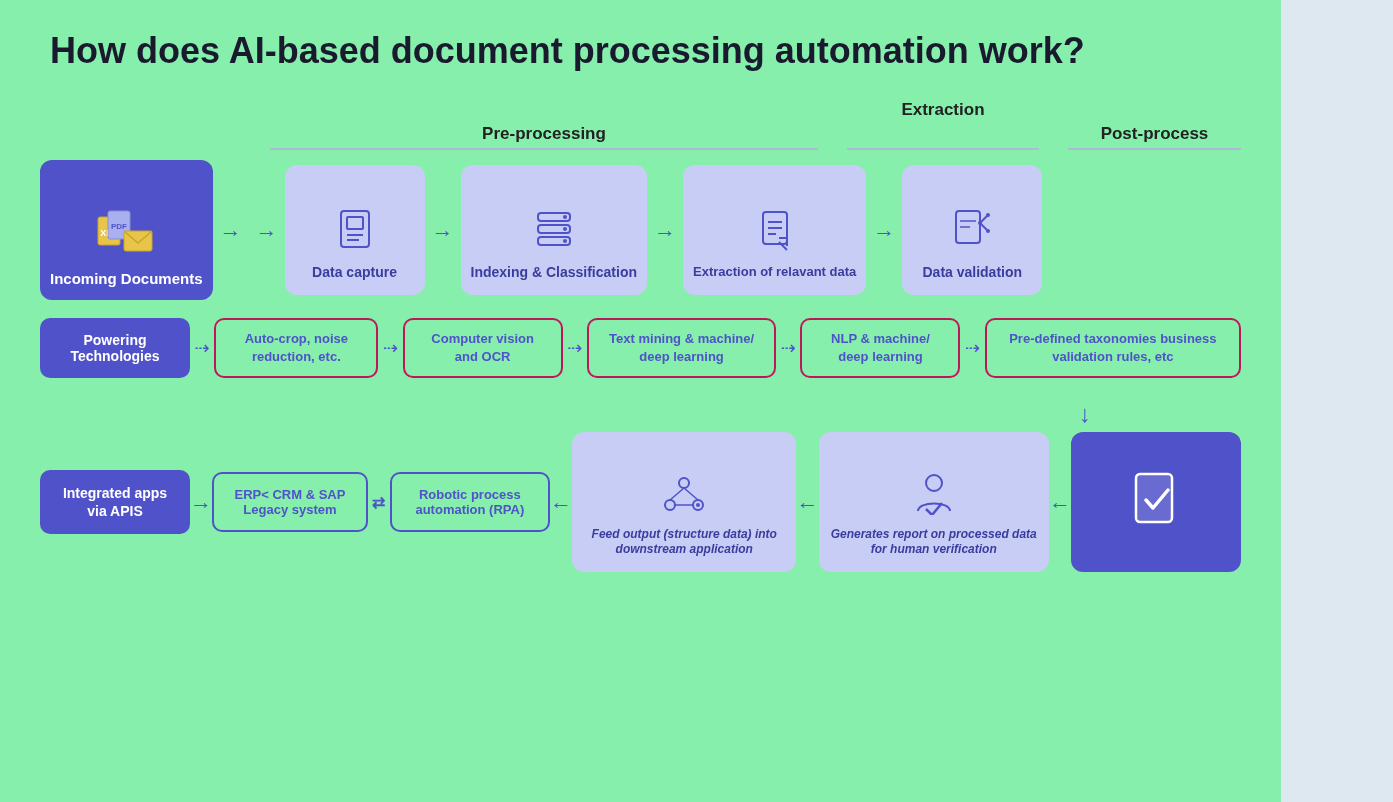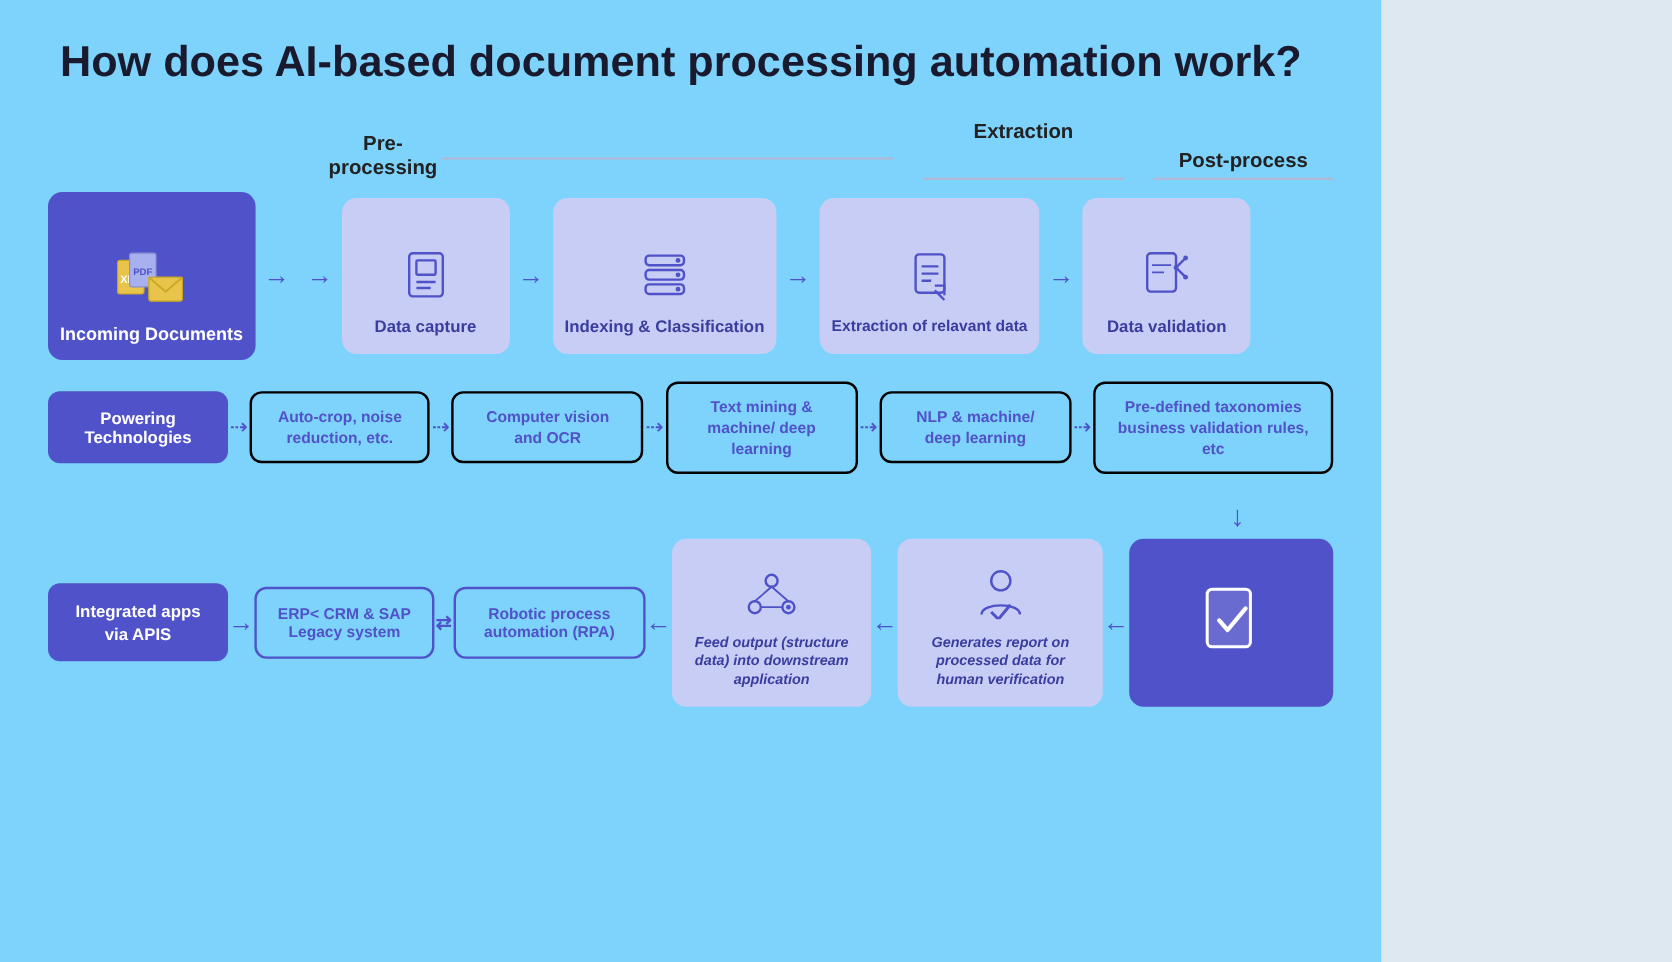--- a/index.html
+++ b/index.html
@@ -4,23 +4,23 @@
   <style>
     * { box-sizing: border-box; margin: 0; padding: 0; }
     body {
       background: #dde8f0;
       font-family: 'Segoe UI', Arial, sans-serif;
       min-height: 802px;
       width: 1393px;
       overflow: hidden;
     }
     .page {
-      width: 1151px;
+      width: 1281px;
       min-height: 802px;
-      background: #7dd3fc;
+      background: #86efac;
       padding: 30px 40px 20px 40px;
     }
     .main-title {
       font-size: 36px;
       font-weight: 800;
       color: #1a1a2e;
       text-align: left;
       margin-bottom: 28px;
       padding-left: 10px;
     }
@@ -127,21 +127,21 @@
       text-align: center;
       padding: 14px 12px;
       min-width: 140px;
       min-height: 60px;
       display: flex;
       align-items: center;
       justify-content: center;
     }
     .tech-box {
       background: transparent;
-      border: 2px solid #000000;
+      border: 2px solid #be185d;
       border-radius: 10px;
       color: #4f52c8;
       text-align: center;
       padding: 10px 14px;
       font-size: 13px;
       font-weight: 600;
       min-width: 140px;
       min-height: 60px;
       display: flex;
       align-items: center;
@@ -193,21 +193,21 @@
   </style>
 </head>
 <body>
 
 <div class="page">
 
   <h1 class="main-title">How does AI-based document processing automation work?</h1>
 
   <div style="display:flex; margin-left:230px; align-items:flex-end; margin-bottom:10px; margin-right:0;">
 
-    <div style="width:570px; display:flex; flex-direction:row; align-items:center;">
+    <div style="width:570px; display:flex; flex-direction:column; align-items:center;">
       <span class="section-label">Pre-processing</span>
       <div style="width:100%; height:2px; background:#b0b8d8; margin-top:4px;"></div>
     </div>
     <div style="width:30px;"></div>
 
     <div style="width:200px; display:flex; flex-direction:column; align-items:center;gap:24px;">
       <span class="section-label">Extraction</span>
       <div style="width:100%; height:2px; background:#b0b8d8; margin-top:4px;"></div>
     </div>
     <div style="width:30px;"></div>

